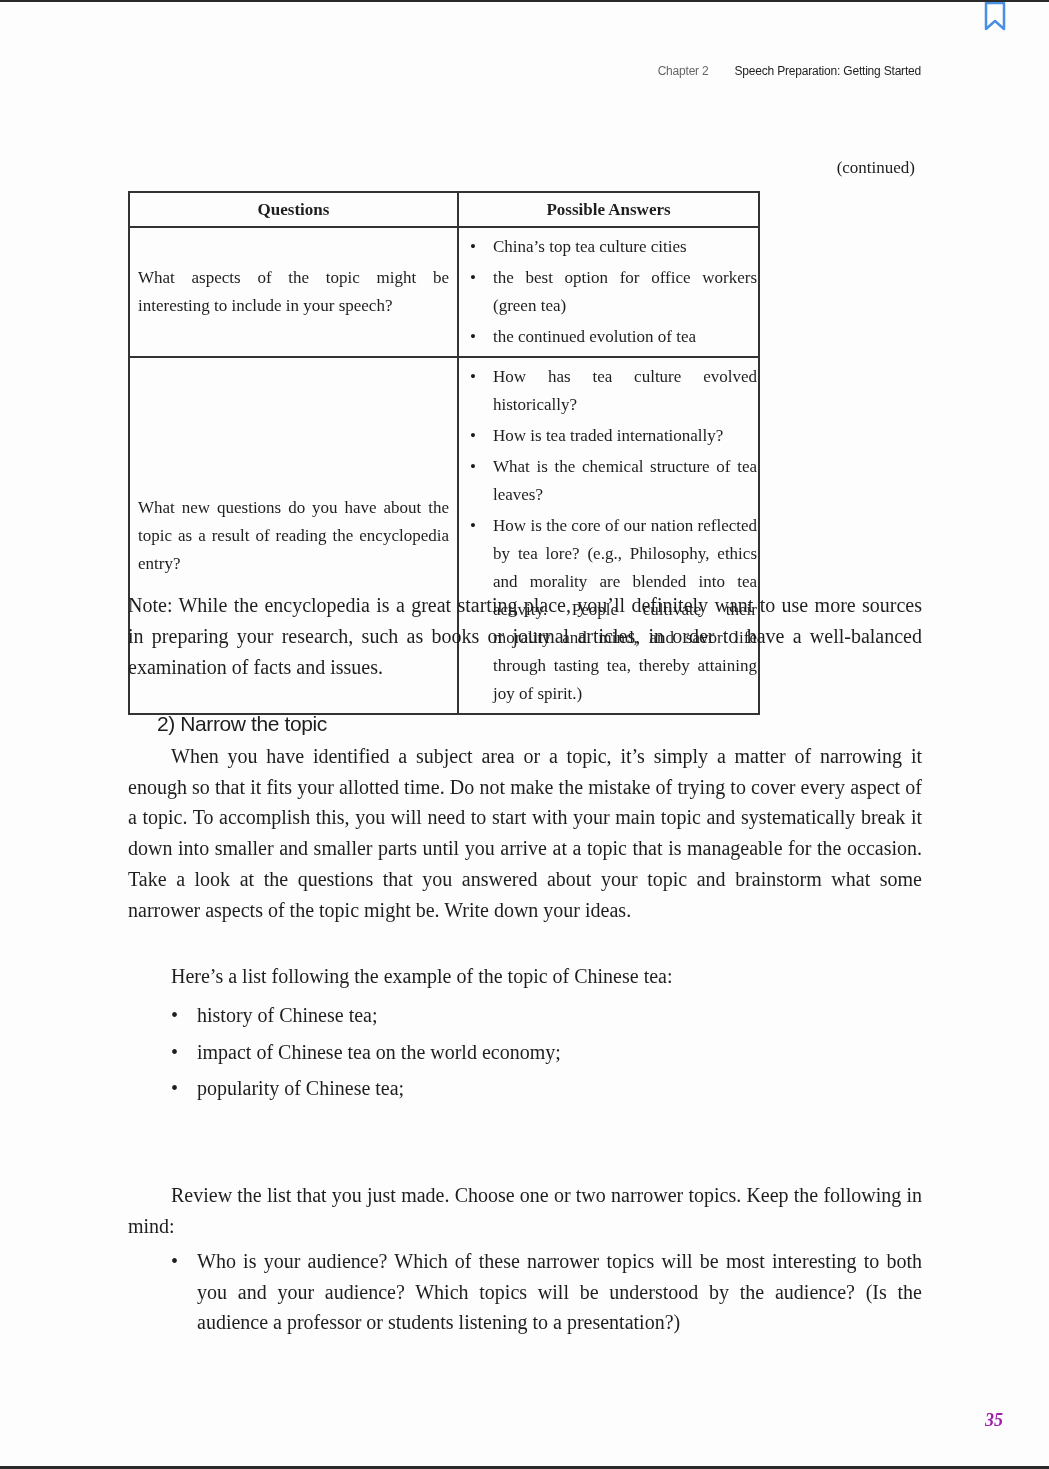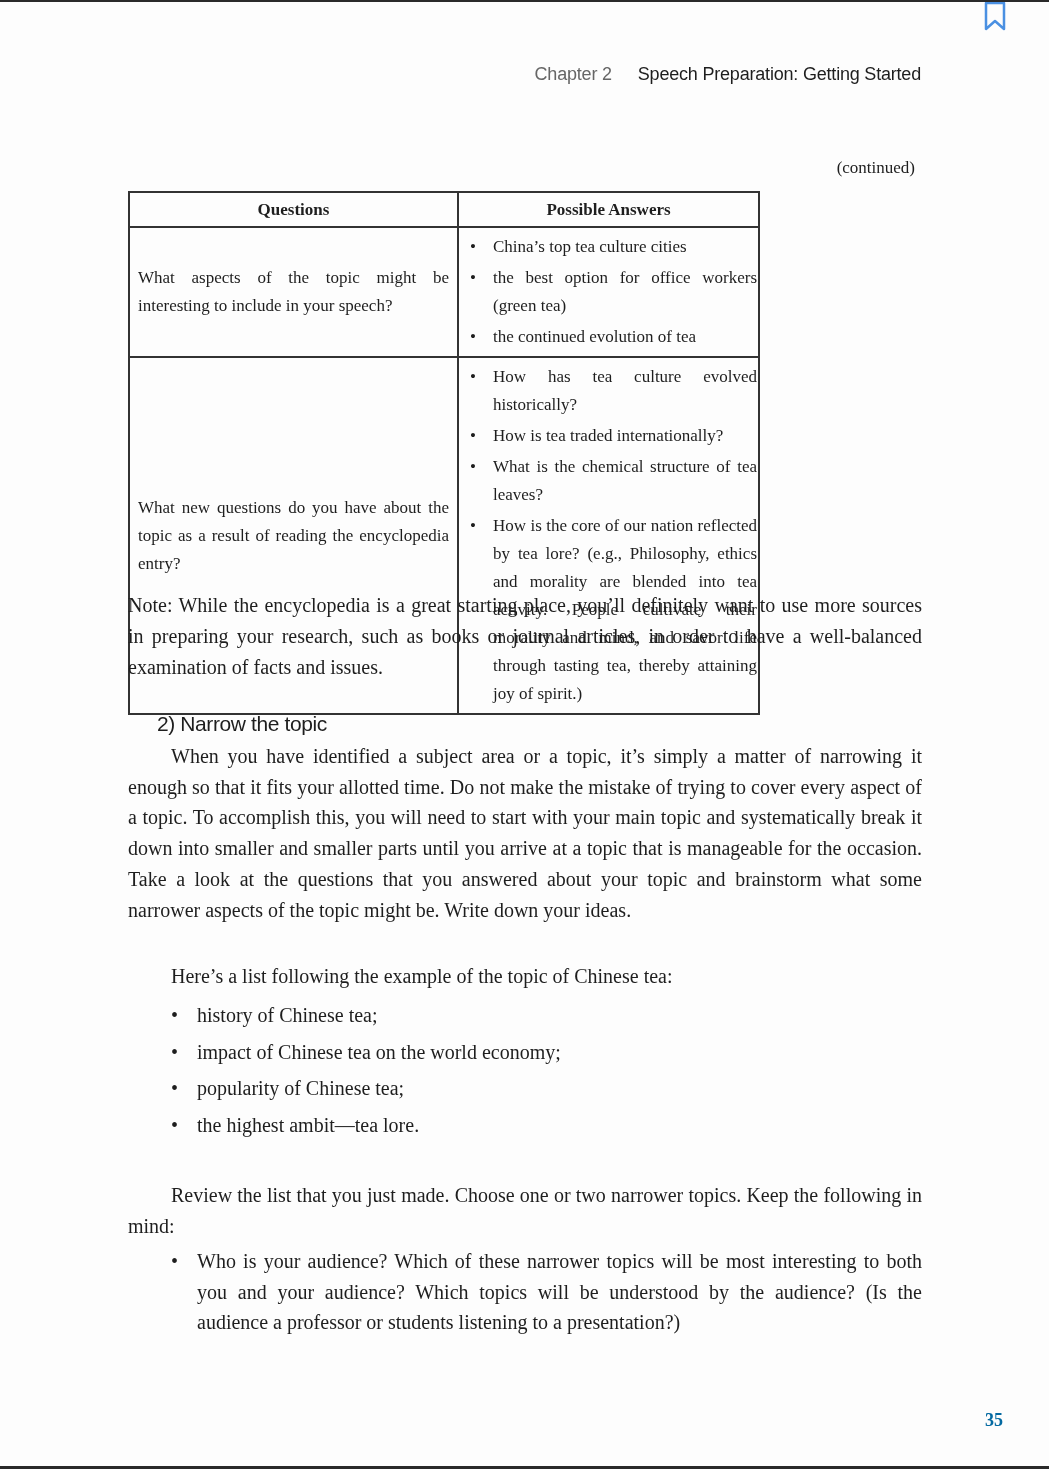--- a/index.html
+++ b/index.html
@@ -6,21 +6,21 @@
     body {
       width: 1049px; height: 1469px; position: relative; overflow: hidden;
       background: #fdfdfd; color: #1e1e1e;
       font-family: "Liberation Serif", "DejaVu Serif", serif;
     }
     .top-rule { position: absolute; left: 0; top: 0; width: 1049px; height: 2px; background: #2a2a2a; }
     .bottom-rule { position: absolute; left: 0; top: 1466px; width: 1049px; height: 3px; background: #2a2a2a; }
     .bookmark { position: absolute; left: 983px; top: 2px; width: 24px; height: 30px; cursor: pointer; }
     .running-head {
       position: absolute; top: 64px; right: 128px;
-      font-family: "Liberation Sans", "DejaVu Sans", sans-serif; font-size: 18px;
+      font-family: "Liberation Sans", "DejaVu Sans", sans-serif; font-size: 12px;
       letter-spacing: -0.2px;
     }
     .running-head .chap { color: #666; margin-right: 26px; }
     .running-head .title { color: #1e1e1e; }
     .continued { position: absolute; top: 158px; right: 134px; font-size: 17px; }
     table.qa {
       position: absolute; left: 128px; top: 191px; width: 632px;
       border-collapse: collapse; font-size: 17px;
     }
     table.qa th, table.qa td { border: 2px solid #333; vertical-align: middle; }
@@ -49,21 +49,21 @@
     }
     .p1 { top: 741px; }
     .p2 { top: 961px; text-indent: 43px; }
     .p3 { top: 1180px; }
     ul.topics { position: absolute; left: 171px; top: 997px; width: 751px; list-style: none; margin: 0; padding: 0; font-size: 20px; }
     ul.topics li { position: relative; padding-left: 26px; line-height: 36.5px; }
     ul.topics li::before { content: "•"; position: absolute; left: 0; top: 0; }
     ul.mind { position: absolute; left: 171px; top: 1246px; width: 751px; list-style: none; margin: 0; padding: 0; font-size: 20px; }
     ul.mind li { position: relative; padding-left: 26px; line-height: 30.7px; text-align: justify; text-align-last: left; }
     ul.mind li::before { content: "•"; position: absolute; left: 0; top: 0; }
-    .page-num { position: absolute; top: 1410px; right: 46px; font-size: 18px; font-weight: bold; color: #0369a1; text-align: right; }
+    .page-num { position: absolute; top: 1410px; right: 46px; font-size: 18px; font-style: italic; font-weight: bold; color: #a21caf; text-align: right; }
   </style>
 </head>
 <body>
 
 <div class="top-rule"></div>
 
 <div class="bookmark">
   <svg width="24" height="30" viewBox="0 0 24 30">
     <path d="M3 1 H21 V27 L12 19 L3 27 Z" fill="none" stroke="#4a90e2" stroke-width="2.5" stroke-linejoin="round"></path>
   </svg>
@@ -112,21 +112,20 @@
 <div class="h2">2) Narrow the topic</div>
 
 <p class="para p1">When you have identified a subject area or a topic, it’s simply a matter of narrowing it enough so that it fits your allotted time. Do not make the mistake of trying to cover every aspect of a topic. To accomplish this, you will need to start with your main topic and systematically break it down into smaller and smaller parts until you arrive at a topic that is manageable for the occasion. Take a look at the questions that you answered about your topic and brainstorm what some narrower aspects of the topic might be. Write down your ideas.</p>
 
 <p class="para p2">Here’s a list following the example of the topic of Chinese tea:</p>
 
 <ul class="topics">
   <li>history of Chinese tea;</li>
   <li>impact of Chinese tea on the world economy;</li>
   <li>popularity of Chinese tea;</li>
-  <li>the highest ambit—tea lore.</li>
 </ul>
 
 <p class="para p3">Review the list that you just made. Choose one or two narrower topics. Keep the following in mind:</p>
 
 <ul class="mind">
   <li>Who is your audience? Which of these narrower topics will be most interesting to both you and your audience? Which topics will be understood by the audience? (Is the audience a professor or students listening to a presentation?)</li>
 </ul>
 
 <div class="page-num">35</div>
 

